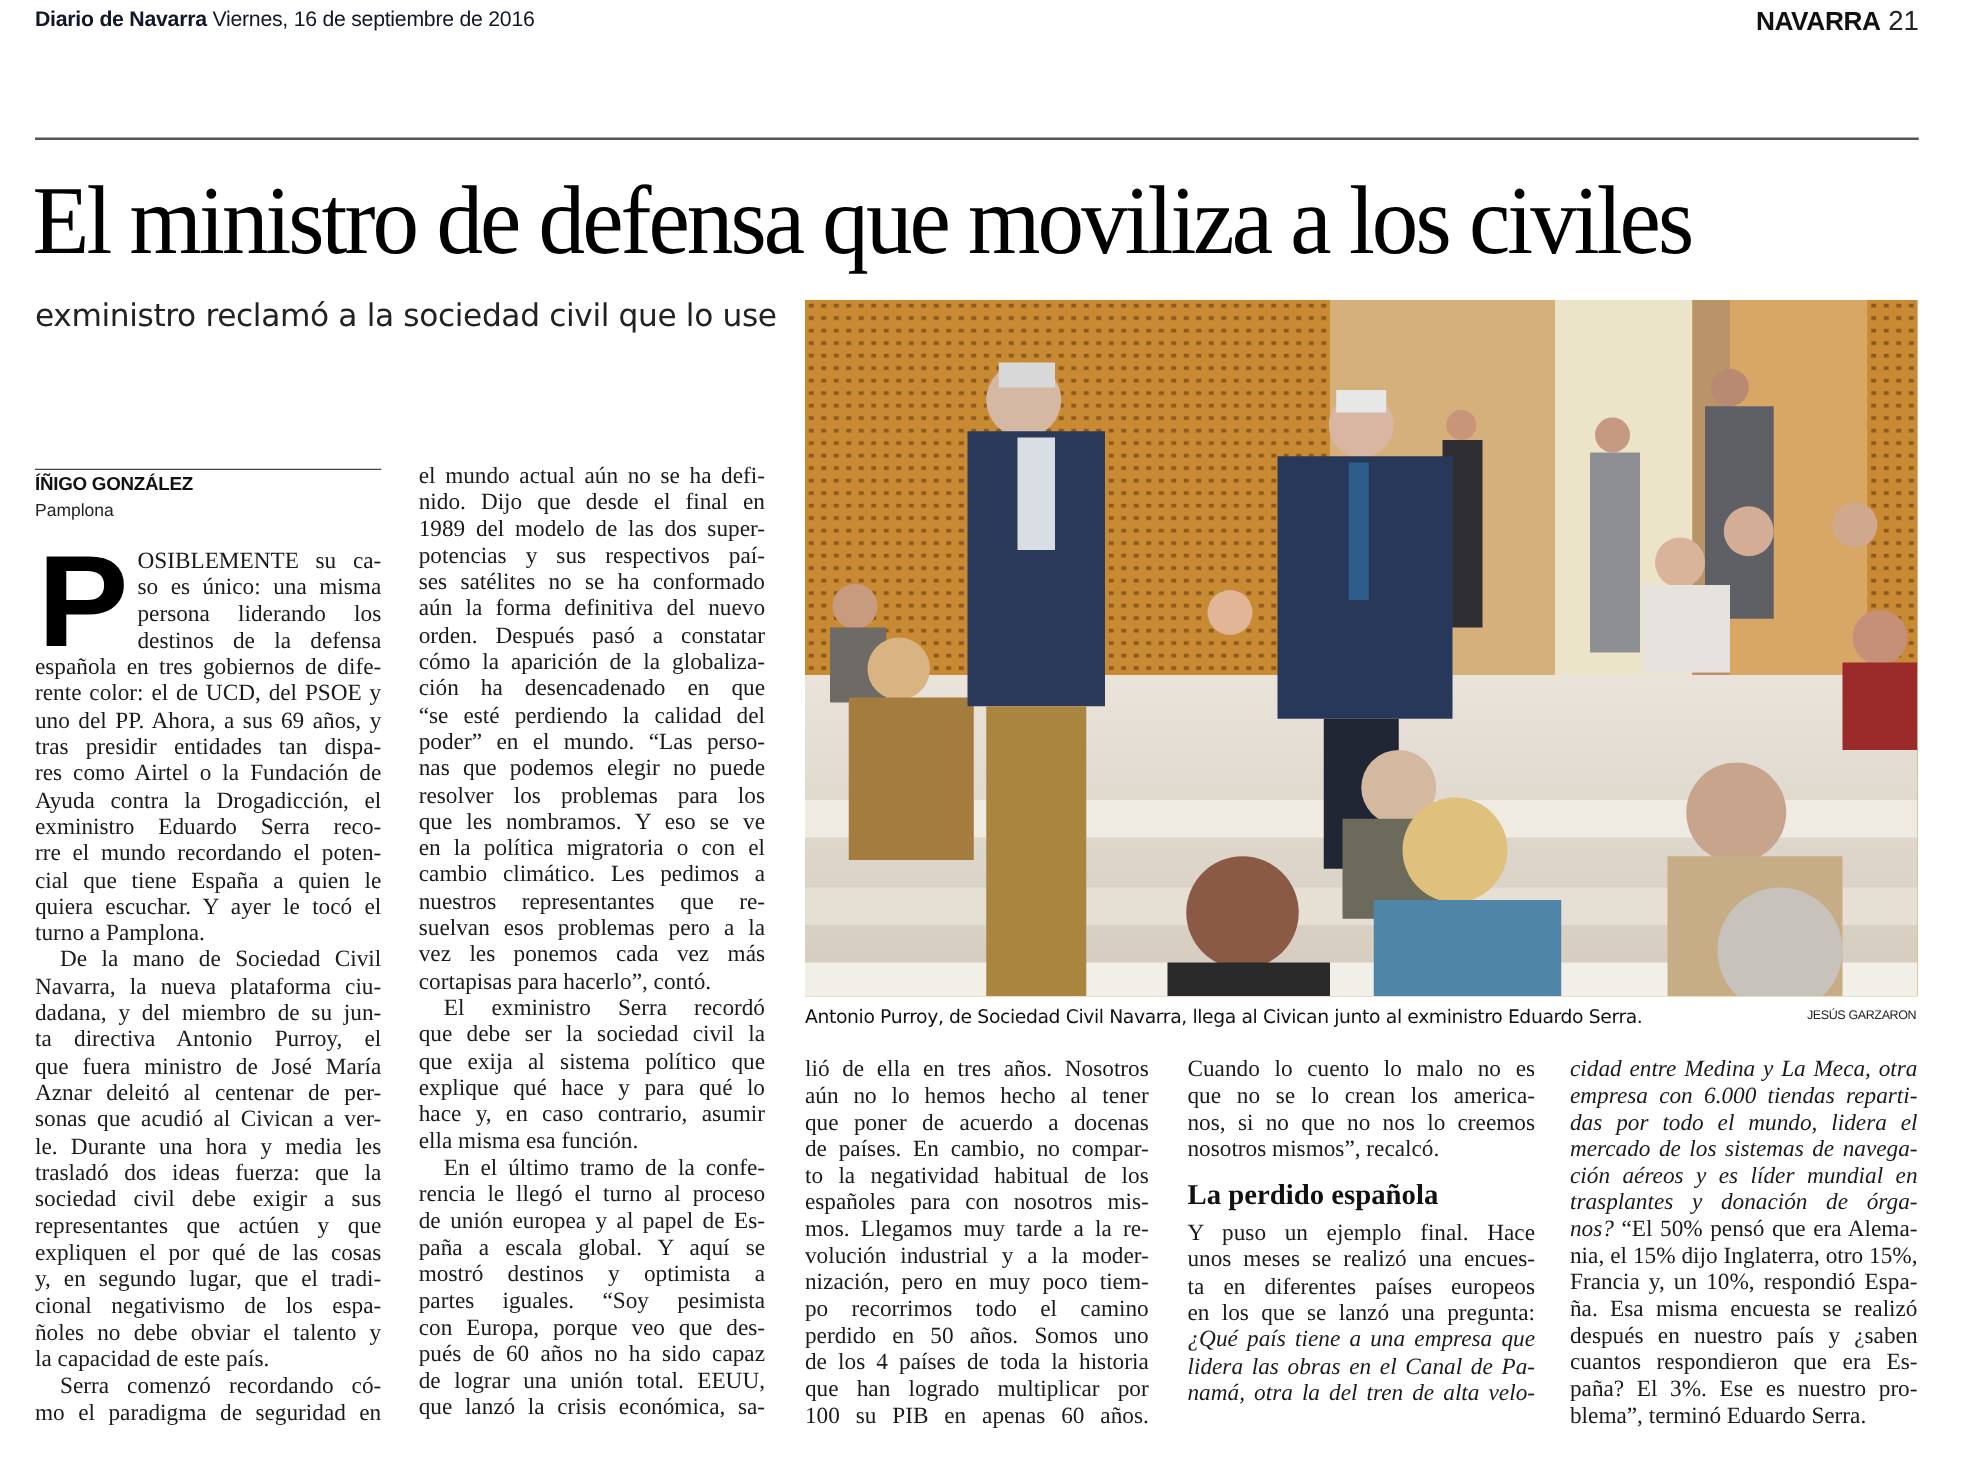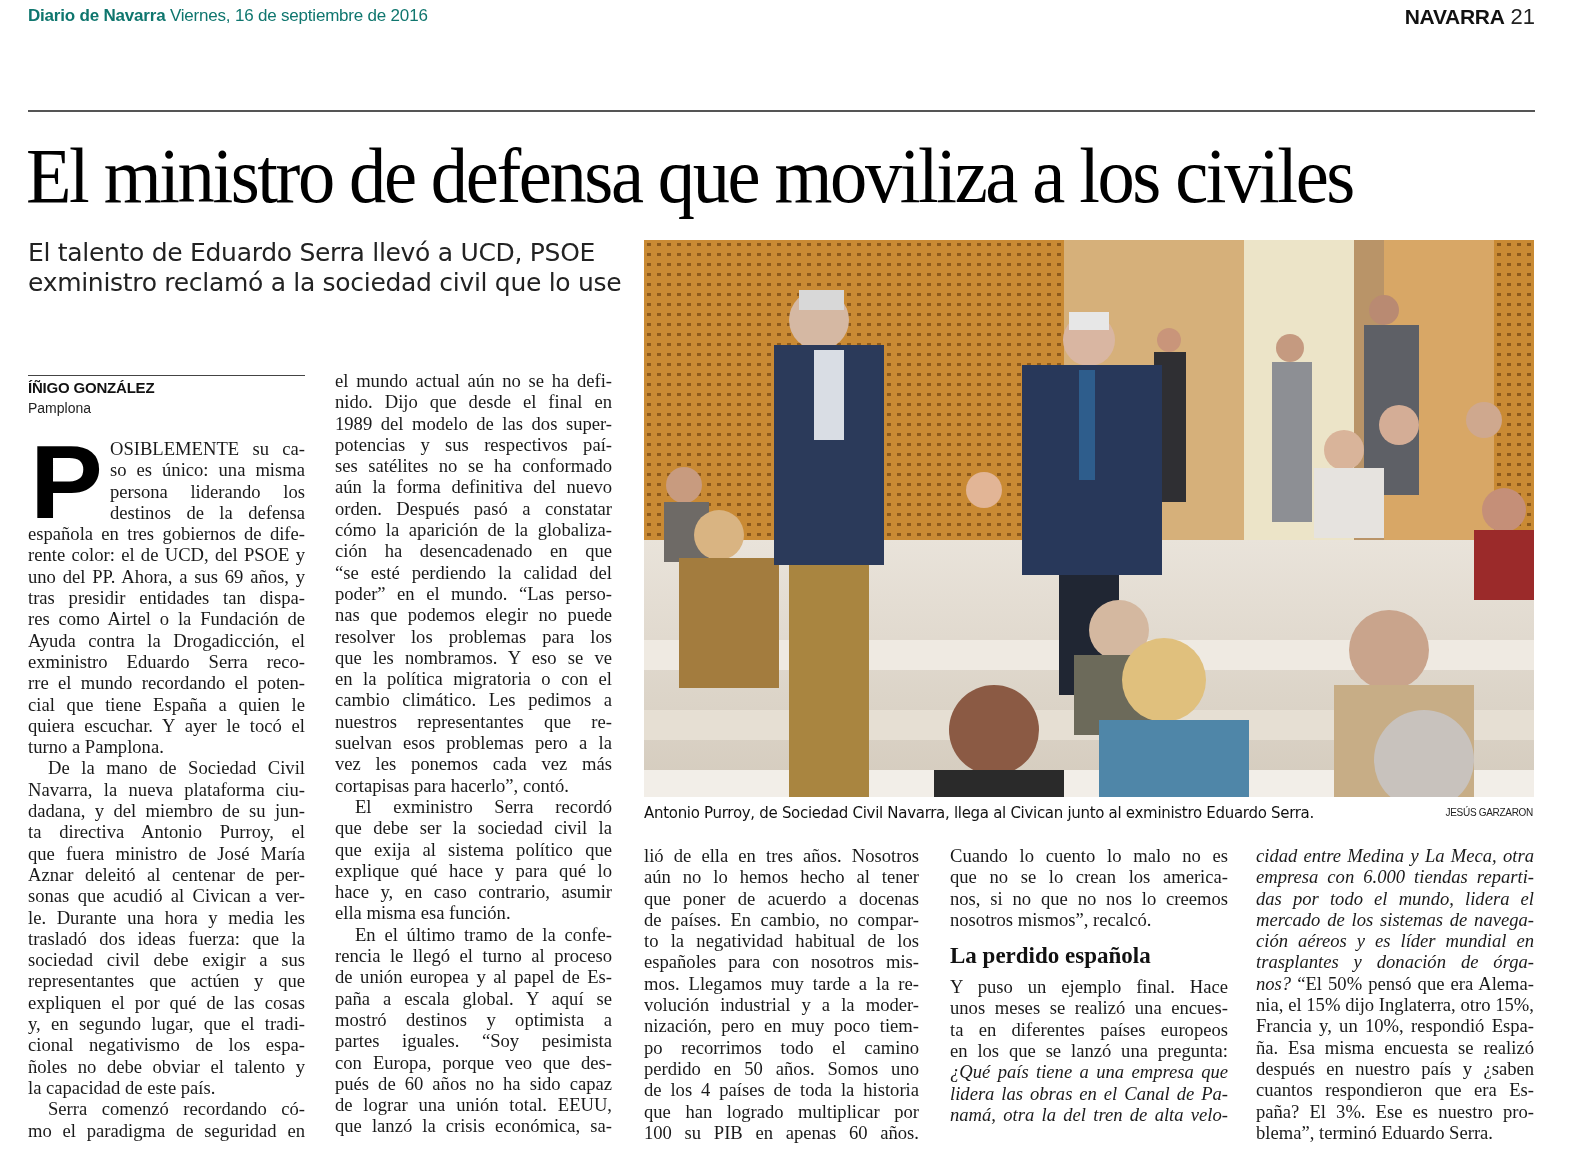--- a/index.html
+++ b/index.html
@@ -1,20 +1,20 @@
 <!DOCTYPE html>
 <html><head>
   <meta charset="utf-8">
   <style>
     html, body { margin: 0; padding: 0; background: #ffffff; }
     body { width: 1575px; height: 1174px; position: relative; overflow: hidden; color: #111; }
     .abs { position: absolute; }
 
     
-    .folio-left { left: 28px; top: 6px; font-family: "Liberation Sans", sans-serif; font-size: 17px; color: #0f766e; letter-spacing: -0.2px; white-space: nowrap; }
+    .folio-left { left: 28px; top: 6px; font-family: "Liberation Sans", sans-serif; font-size: 17px; color: #0f172a; letter-spacing: -0.2px; white-space: nowrap; }
     .folio-left .paper { font-weight: bold; }
     .folio-right { right: 40px; top: 4px; font-family: "Liberation Sans", sans-serif; white-space: nowrap; }
     .folio-right .section { font-weight: bold; font-size: 21px; letter-spacing: -0.3px; }
     .folio-right .page { font-size: 22px; margin-left: 6px; color: #222; }
     .top-rule { left: 28px; top: 110px; width: 1507px; height: 2px; background: #555; }
 
     
     .headline { left: 26px; top: 128px; width: 1510px; font-family: "Liberation Serif", serif; font-size: 78px; line-height: 96px; letter-spacing: -2.5px; white-space: nowrap; transform-origin: left top; transform: scaleX(0.955); color: #000; }
 
     
@@ -57,21 +57,20 @@
   <span>Viernes, 16 de septiembre de 2016</span>
 </div>
 <div class="abs folio-right">
   <span class="section">NAVARRA</span><span class="page">21</span>
 </div>
 <div class="abs top-rule"></div>
 
 <h1 class="abs headline" style="margin:0;font-weight:normal;">El ministro de defensa que moviliza a los civiles</h1>
 
 <div class="abs deck">
-  <span class="ln">El talento de Eduardo Serra llevó a UCD, PSOE</span>
   <span class="ln">exministro reclamó a la sociedad civil que lo use</span>
 </div>
 
 <div class="abs byline-rule"></div>
 <div class="abs byline-name">ÍÑIGO GONZÁLEZ</div>
 <div class="abs byline-place">Pamplona</div>
 
 <div class="abs dropcap">P</div>
 
 <div class="abs col col1">

